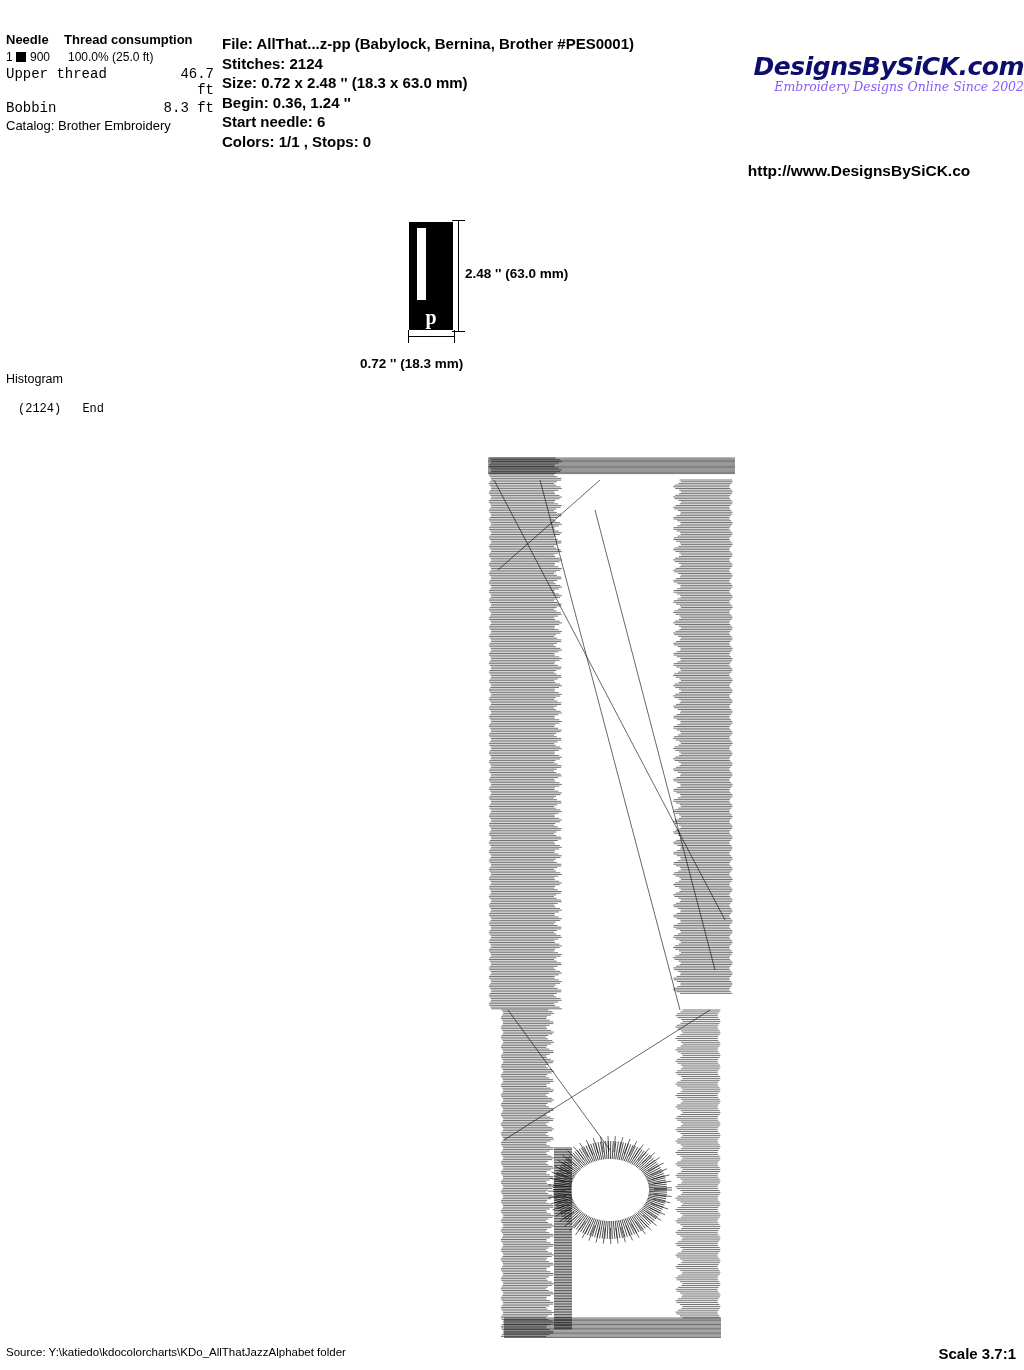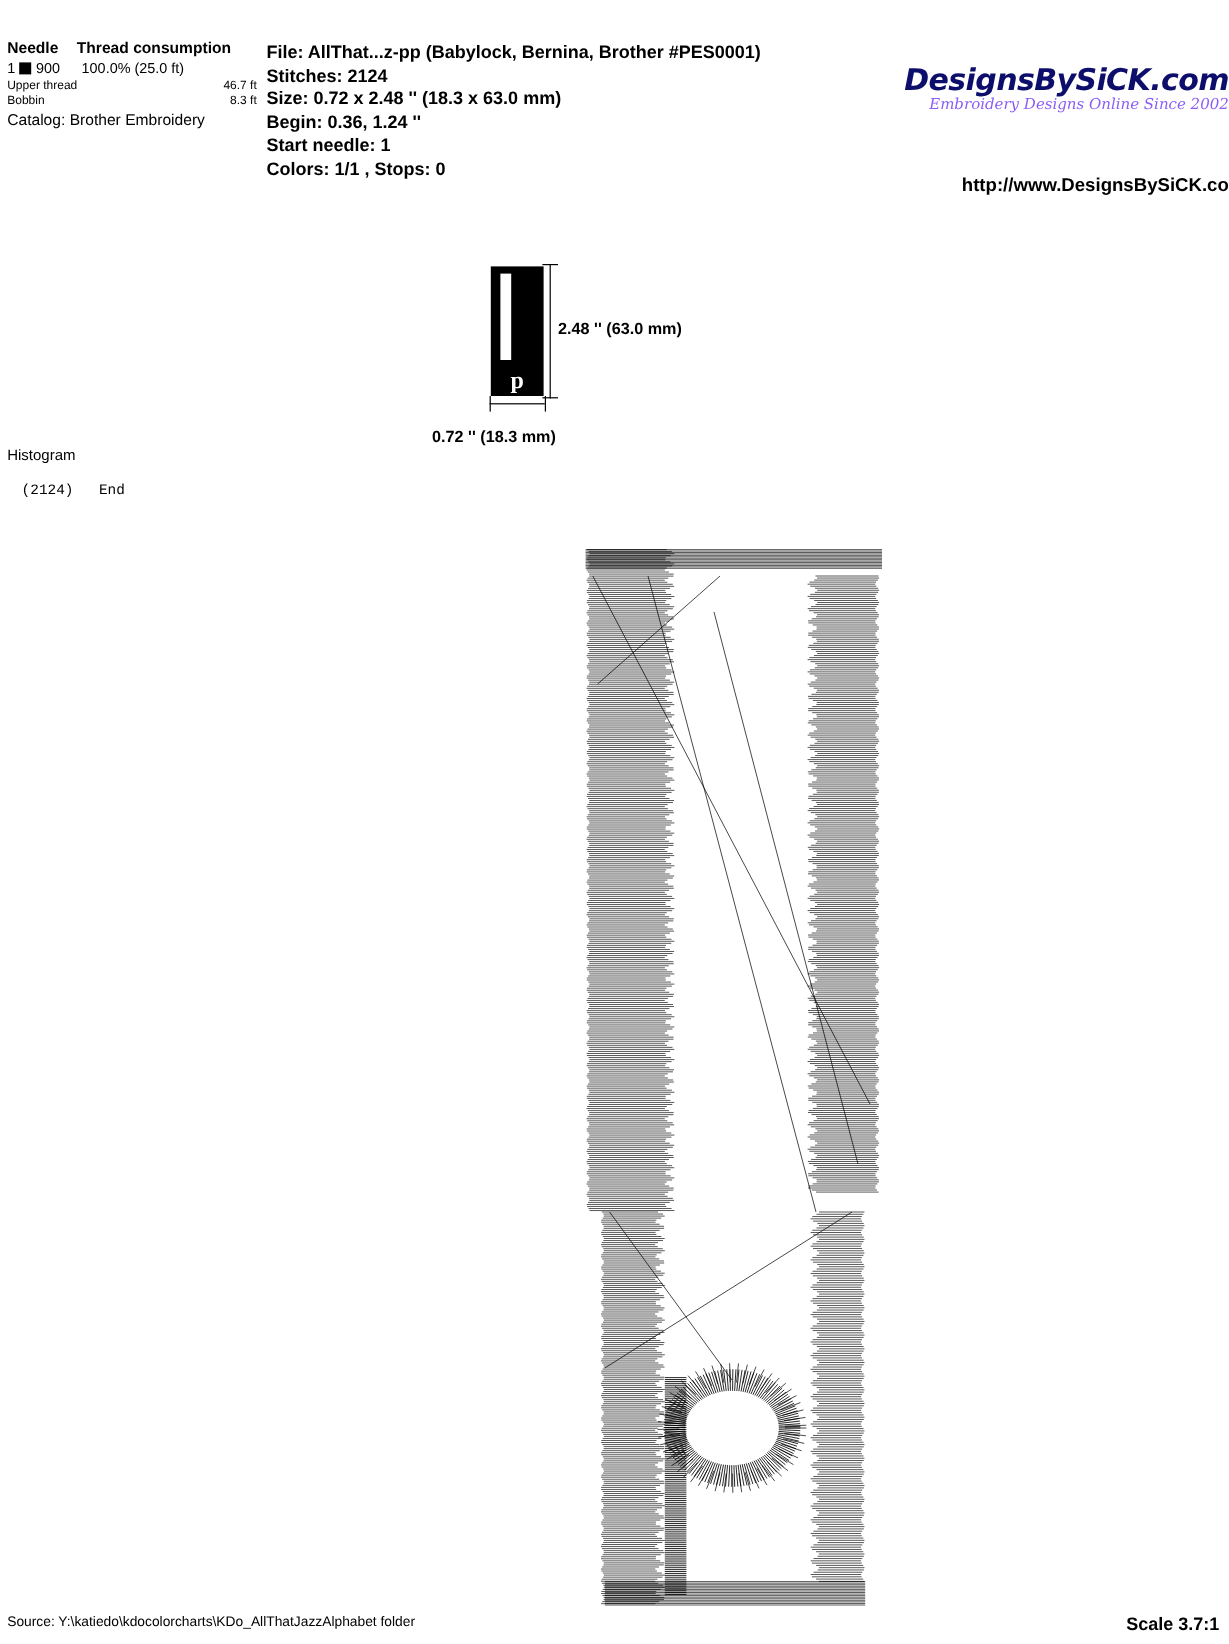--- a/index.html
+++ b/index.html
@@ -43,22 +43,23 @@
     display: inline-block;
     width: 10px;
     height: 10px;
     background: #000;
     margin-right: 4px;
   }
   .needle-row .n-code { width: 38px; }
   .needle-row .n-pct { width: 110px; }
   .thread-line {
     display: flex;
-    font-size: 10px;
+    font-size: 14px;
     margin-top: 2px;
+    font-family: Liberation Mono, monospace;
   }
   .thread-line .t-label { width: 150px; }
   .thread-line .t-val { width: 58px; text-align: right; }
   .catalog-line {
     font-size: 13px;
     margin-top: 2px;
   }
 
   
   .fileinfo {
@@ -91,23 +92,23 @@
     font-family: "DejaVu Serif", serif;
     font-size: 12.5px;
     font-style: italic;
     color: #8b5cf6;
     margin-top: -2px;
     white-space: nowrap;
   }
   .logo-url {
     position: absolute;
     right: 0px;
-    top: 146px;
+    top: 162px;
     width: 330px;
-    text-align: right;
+    text-align: center;
     font-size: 15.5px;
     font-weight: bold;
     white-space: nowrap;
     overflow: hidden;
   }
 
   
   .thumb-area {
     position: absolute;
     left: 355px;
@@ -259,21 +260,21 @@
     <span class="t-val">8.3 ft</span>
   </div>
   <div class="catalog-line">Catalog: Brother Embroidery</div>
 </div>
 
 <div class="fileinfo">
   <div>File: AllThat...z-pp  (Babylock, Bernina, Brother #PES0001)</div>
   <div>Stitches: 2124</div>
   <div>Size: 0.72 x 2.48 '' (18.3 x 63.0 mm)</div>
   <div>Begin: 0.36, 1.24 ''</div>
-  <div>Start needle: 1</div>
+  <div>Start needle: 6</div>
   <div>Colors: 1/1 , Stops: 0</div>
 </div>
 
 <div class="logo-wrap">
   <div class="logo-main">DesignsBySiCK.com</div>
   <div class="logo-sub">Embroidery Designs Online Since 2002</div>
 </div>
 <div class="logo-url">http://www.DesignsBySiCK.co</div>
 
 <div class="thumb-area">

